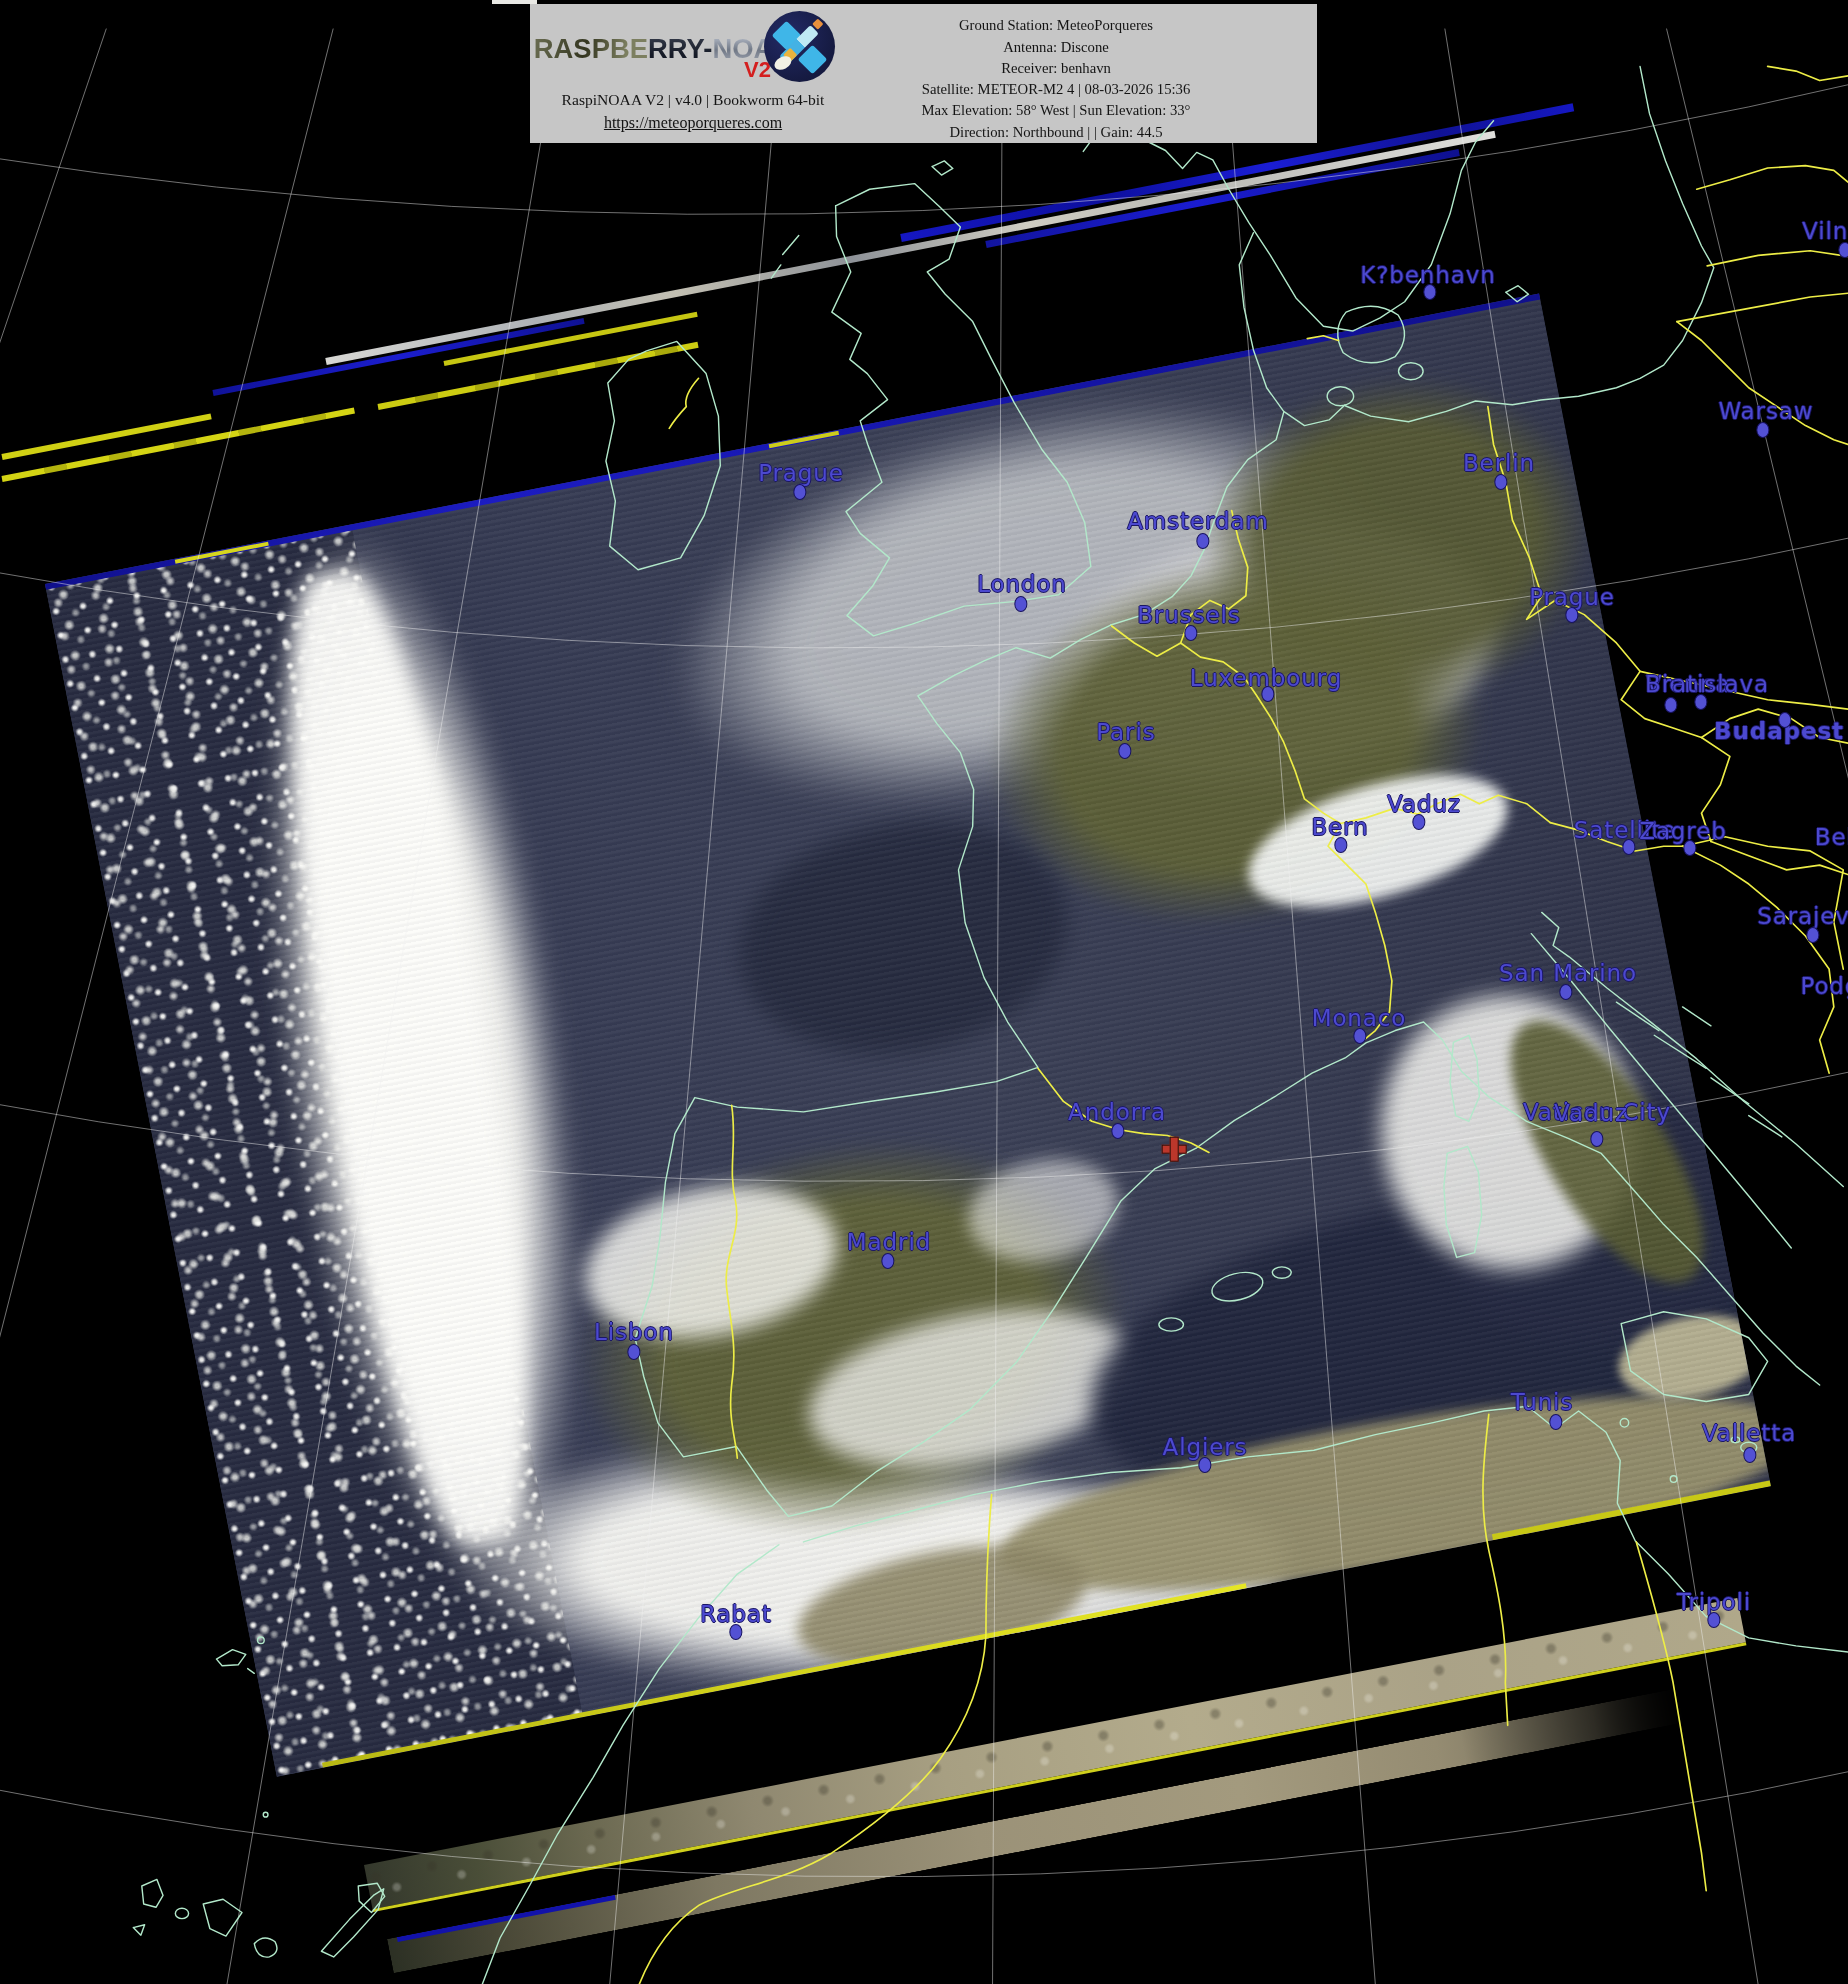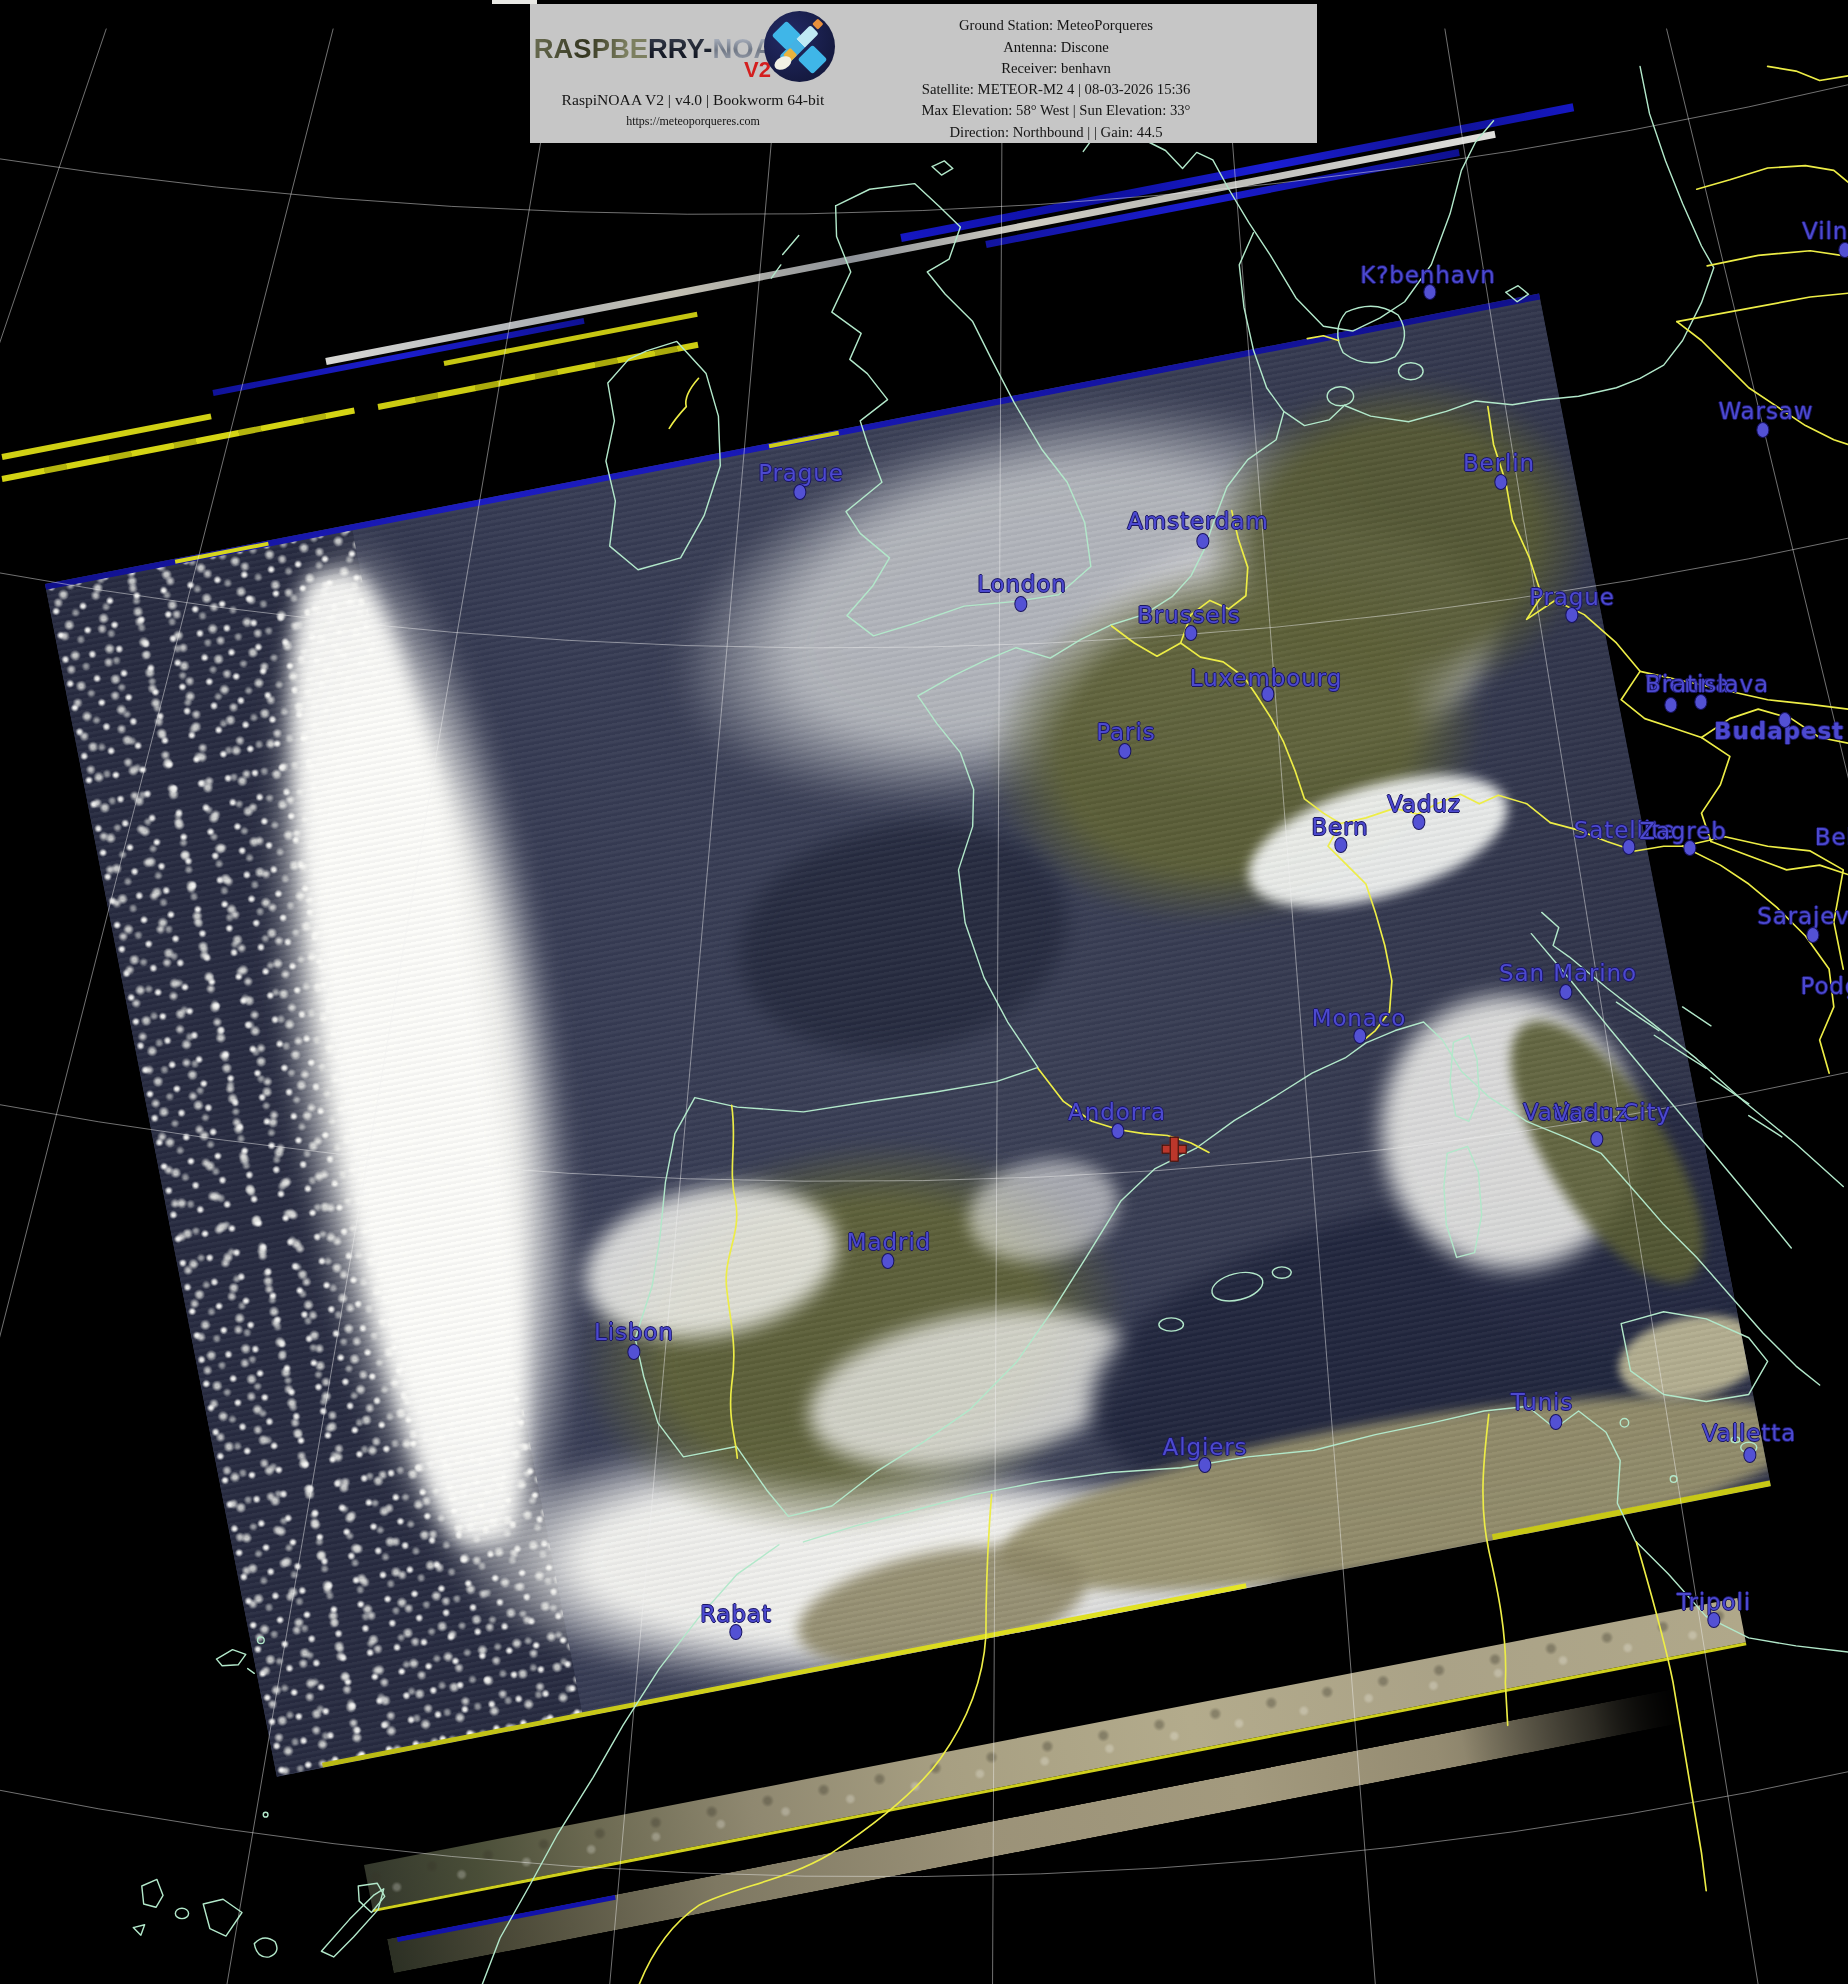--- a/index.html
+++ b/index.html
@@ -130,21 +130,21 @@
   .lg-circle i{position:absolute;display:block;}
   .lg-d1{left:12.3px;top:13.2px;width:21px;height:21px;background:#3fb6e8;border-radius:2.8px;transform:rotate(45deg);}
   .lg-d2{left:38px;top:38px;width:21px;height:21px;background:#3fb6e8;border-radius:2.8px;transform:rotate(45deg);}
   .lg-bar{left:29px;top:11.3px;width:12.3px;height:44px;border-radius:2.4px;transform:rotate(45deg);
     background:linear-gradient(180deg,#bfe9f4 0 45%,#44b2e4 45%);}
   .lg-tip{left:50px;top:8.5px;width:7.6px;height:7.6px;background:#e8903c;border-radius:1.4px;transform:rotate(45deg);}
   .lg-gold{left:21px;top:39px;width:10.4px;height:10.4px;background:#e8b33e;border-radius:1.4px;transform:rotate(45deg);}
   .lg-dish{left:10.4px;top:46px;width:18px;height:12.3px;background:#f2f0e4;border-radius:50%;transform:rotate(-28deg);}
   .bn-serif{font-family:"Liberation Serif","DejaVu Serif",serif;color:#141414;}
   #banner-left .line1{position:absolute;left:0;top:87px;width:100%;text-align:center;font-size:15.6px;}
-  #banner-left .line2{position:absolute;left:0;top:110px;width:100%;text-align:center;font-size:12px;}
+  #banner-left .line2{position:absolute;left:0;top:110px;width:100%;text-align:center;font-size:16px;text-decoration:underline;}
   #banner-right{position:absolute;left:265px;top:0;width:522px;height:100%;}
   #banner-right .rline{position:absolute;left:0;width:100%;text-align:center;font-size:14.7px;}
 </style>
 </head>
 <body>
 
 <div id="stage">
 
   <div class="swath">
     <div class="ly sw-base"></div>

